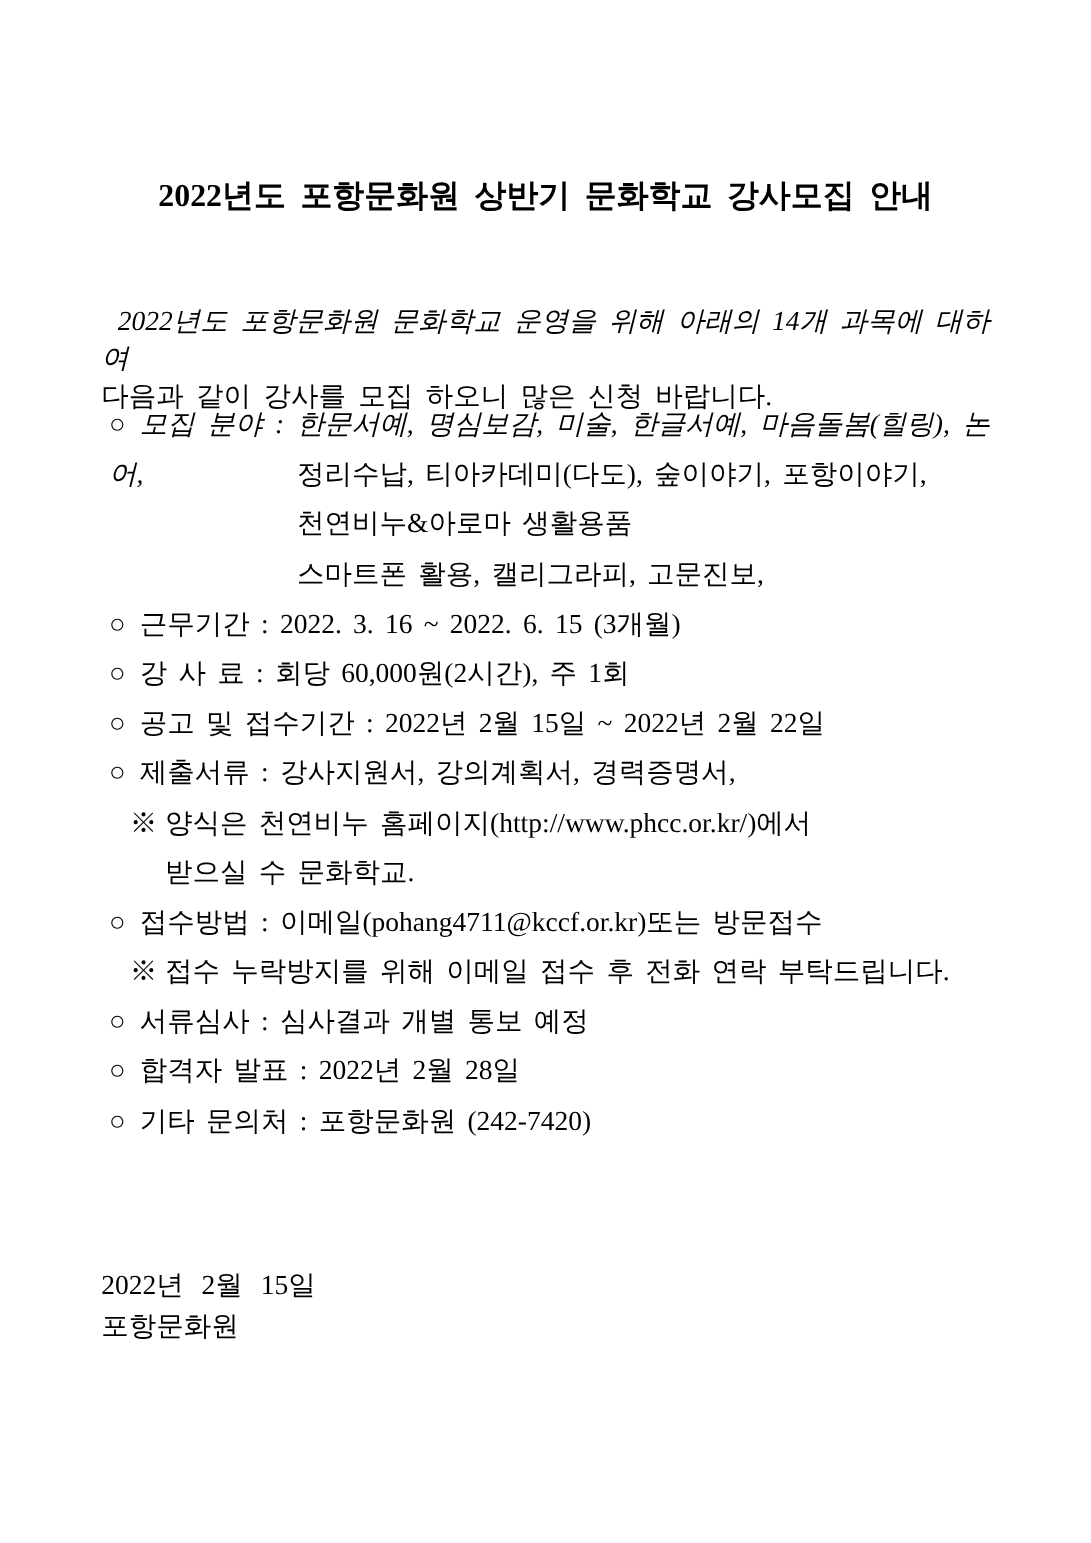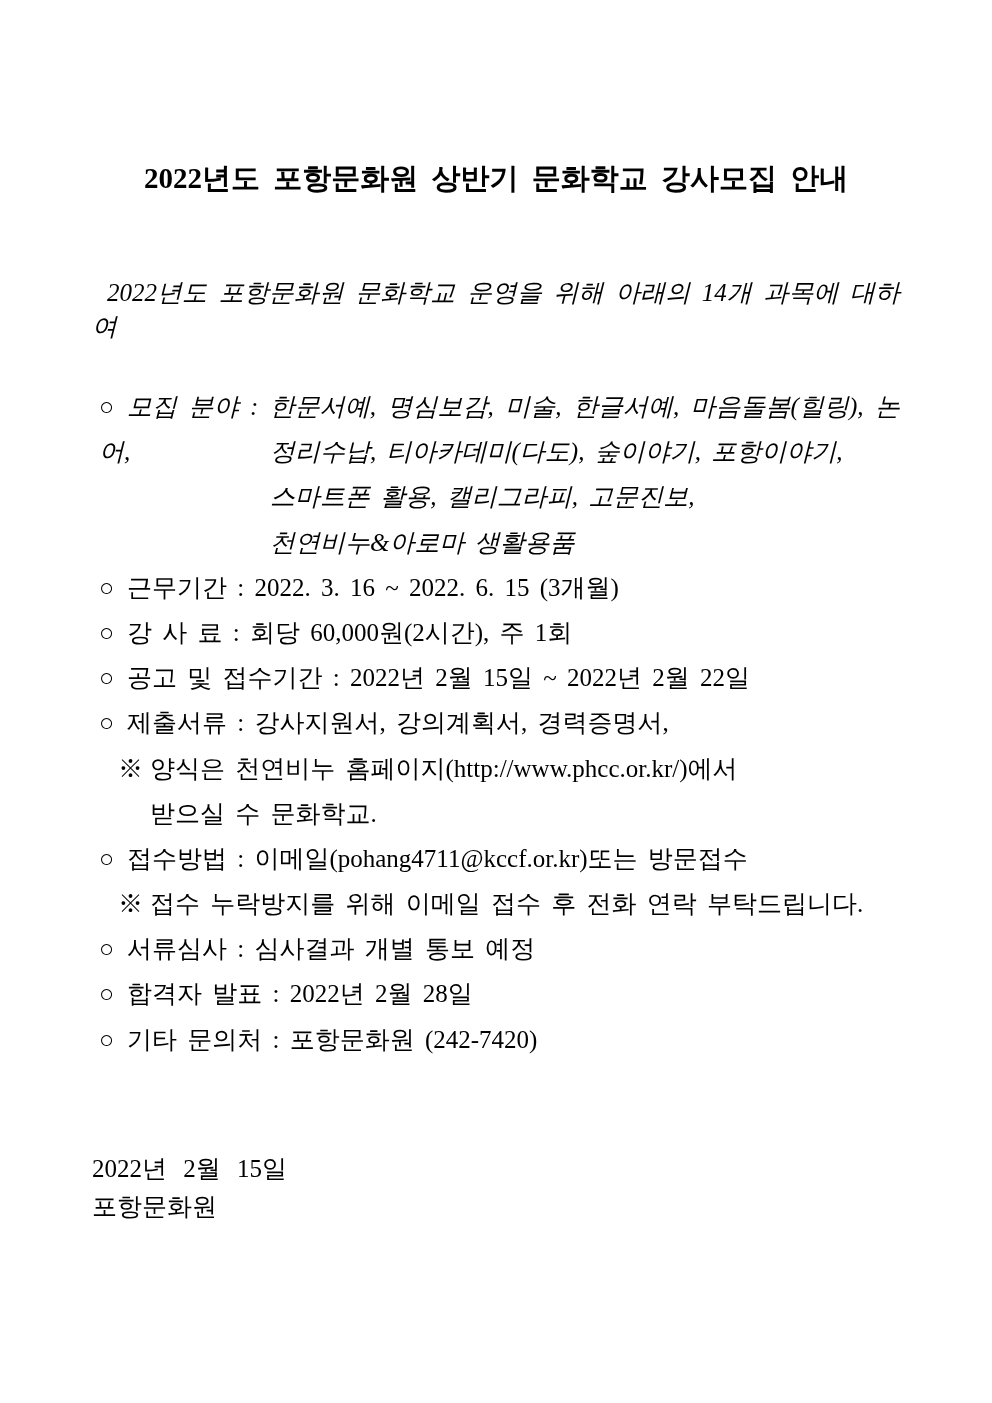--- a/index.html
+++ b/index.html
@@ -35,39 +35,39 @@
     width: 808px;
     font-size: 25px;
     line-height: 34px;
     word-spacing: 5px;
   }
   .intro .line.first {
     text-indent: 15px;
   }
   .notice-list {
     position: absolute;
-    top: 384px;
+    top: 364px;
     left: 92px;
     width: 808px;
     font-size: 25px;
     word-spacing: 4px;
   }
   .notice-list .line {
     height: 45.2px;
     line-height: 45.2px;
     white-space: nowrap;
   }
   .line.justify {
     white-space: normal;
     text-align: justify;
     text-align-last: justify;
     font-style: italic;
   }
   .line.bullet     { padding-left: 7px; }
-  .line.cont-fields{ padding-left: 178px; font-style: italic; }
+  .line.cont-fields{ padding-left: 178px; }
   .line.cont-docs  { padding-left: 153px; }
   .line.note       { padding-left: 26px; }
   .line.cont-note  { padding-left: 58px; }
   .marker {
     display: inline-block;
     width: 22px;
     margin-right: 6px;
     text-align: left;
   }
   .note .marker {
@@ -88,27 +88,28 @@
 </style>
 </head>
 <body>
 
 <div class="page">
 
   <div class="doc-title">2022년도 포항문화원 상반기 문화학교 강사모집 안내</div>
 
   <div class="intro">
       <div class="line first justify">2022년도 포항문화원 문화학교 운영을 위해 아래의 14개 과목에 대하여</div>
+      <div class="line">다음과 같이 강사를 모집 하오니 많은 신청 바랍니다.</div>
     </div>
 
   <div class="notice-list">
       <div class="line bullet justify"><span class="marker">○</span><span>모집 분야 : 한문서예, 명심보감, 미술, 한글서예, 마음돌봄(힐링), 논어,</span></div>
       <div class="line cont-fields"><span>정리수납, 티아카데미(다도), 숲이야기, 포항이야기,</span></div>
+      <div class="line cont-fields"><span>천연비누&amp;아로마 생활용품</span></div>
       <div class="line cont-fields"><span>스마트폰 활용, 캘리그라피, 고문진보,</span></div>
-      <div class="line cont-fields"><span>천연비누&amp;아로마 생활용품</span></div>
       <div class="line bullet"><span class="marker">○</span><span>근무기간 : 2022. 3. 16 ~ 2022. 6. 15 (3개월)</span></div>
       <div class="line bullet"><span class="marker">○</span><span>강 사 료 : 회당 60,000원(2시간), 주 1회</span></div>
       <div class="line bullet"><span class="marker">○</span><span>공고 및 접수기간 : 2022년 2월 15일 ~ 2022년 2월 22일</span></div>
       <div class="line bullet"><span class="marker">○</span><span>제출서류 : 강사지원서, 강의계획서, 경력증명서,</span></div>
       <div class="line note"><span class="marker">※</span><span>양식은 천연비누 홈페이지(http://www.phcc.or.kr/)에서</span></div>
       <div class="line cont-note"><span>받으실 수 문화학교.</span></div>
       <div class="line bullet"><span class="marker">○</span><span>접수방법 : 이메일(pohang4711@kccf.or.kr)또는 방문접수</span></div>
       <div class="line note"><span class="marker">※</span><span>접수 누락방지를 위해 이메일 접수 후 전화 연락 부탁드립니다.</span></div>
       <div class="line bullet"><span class="marker">○</span><span>서류심사 : 심사결과 개별 통보 예정</span></div>
       <div class="line bullet"><span class="marker">○</span><span>합격자 발표 : 2022년 2월 28일</span></div>

